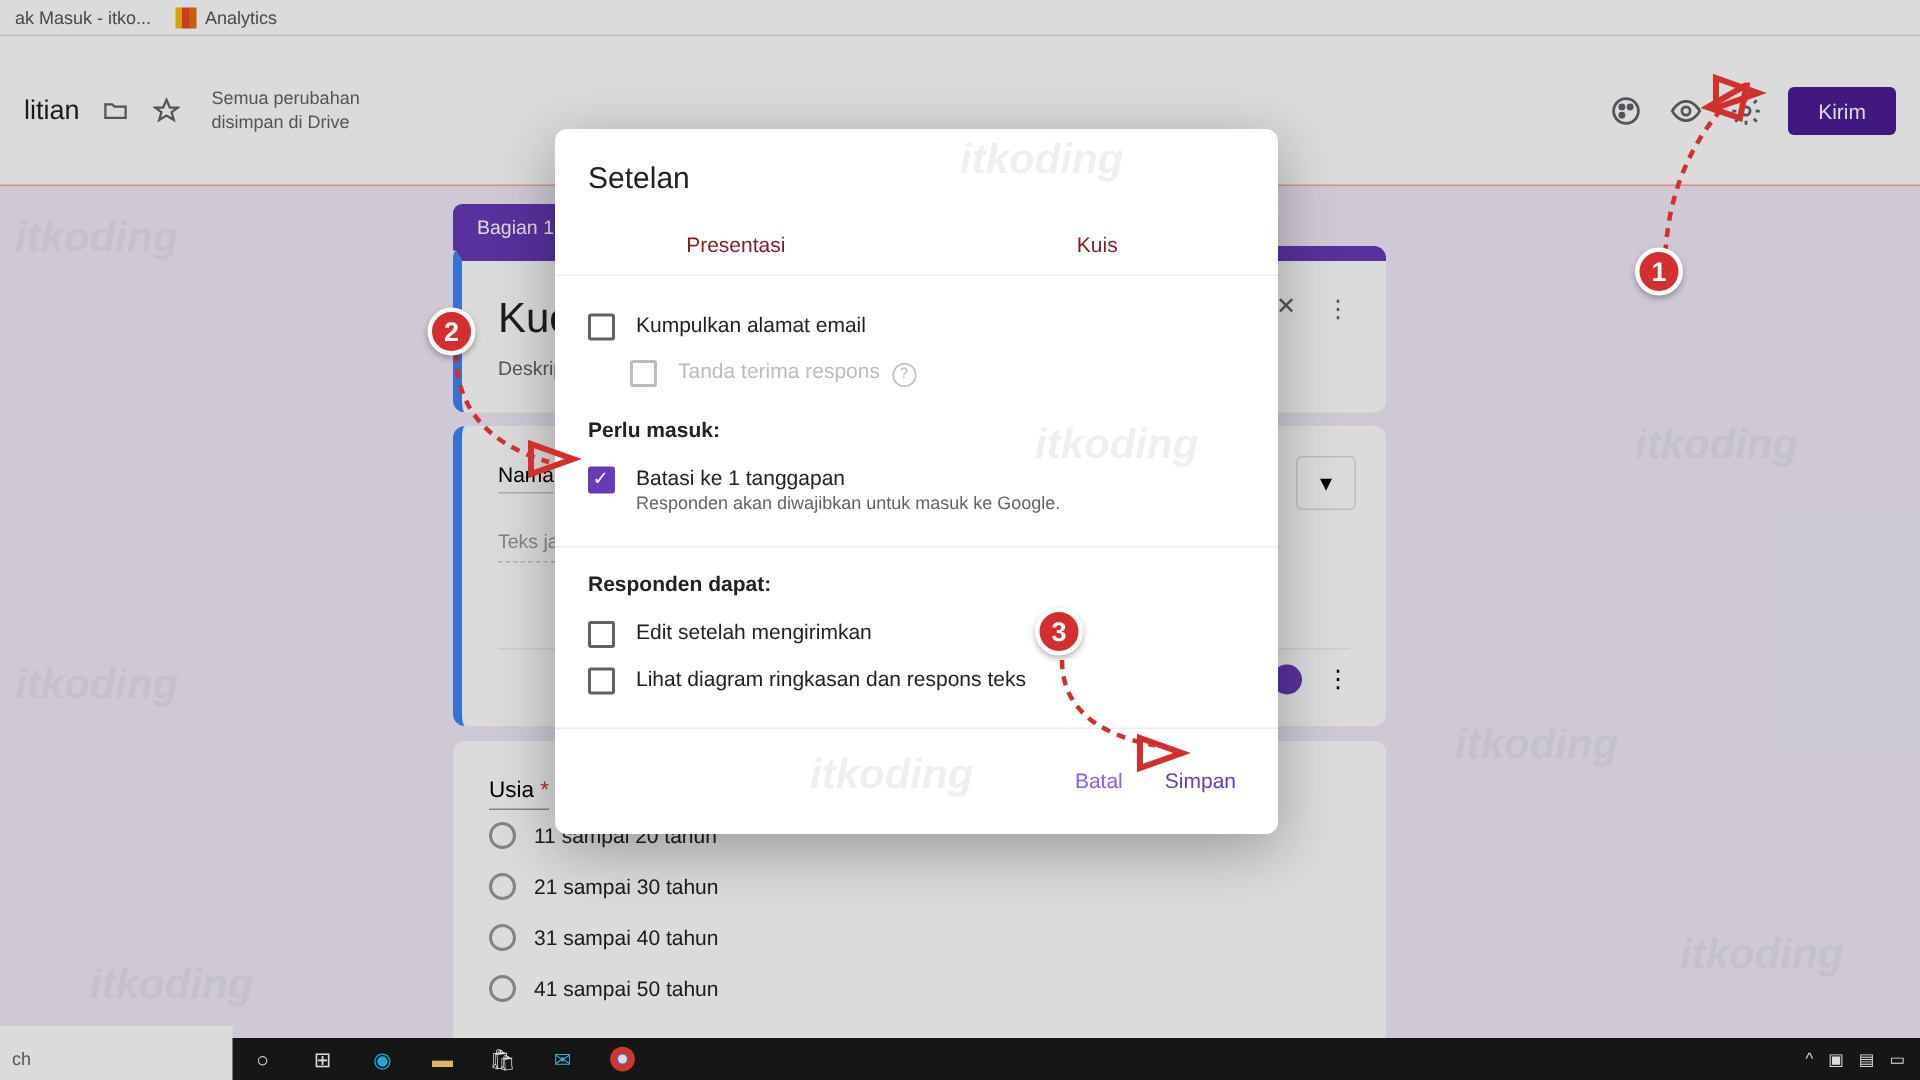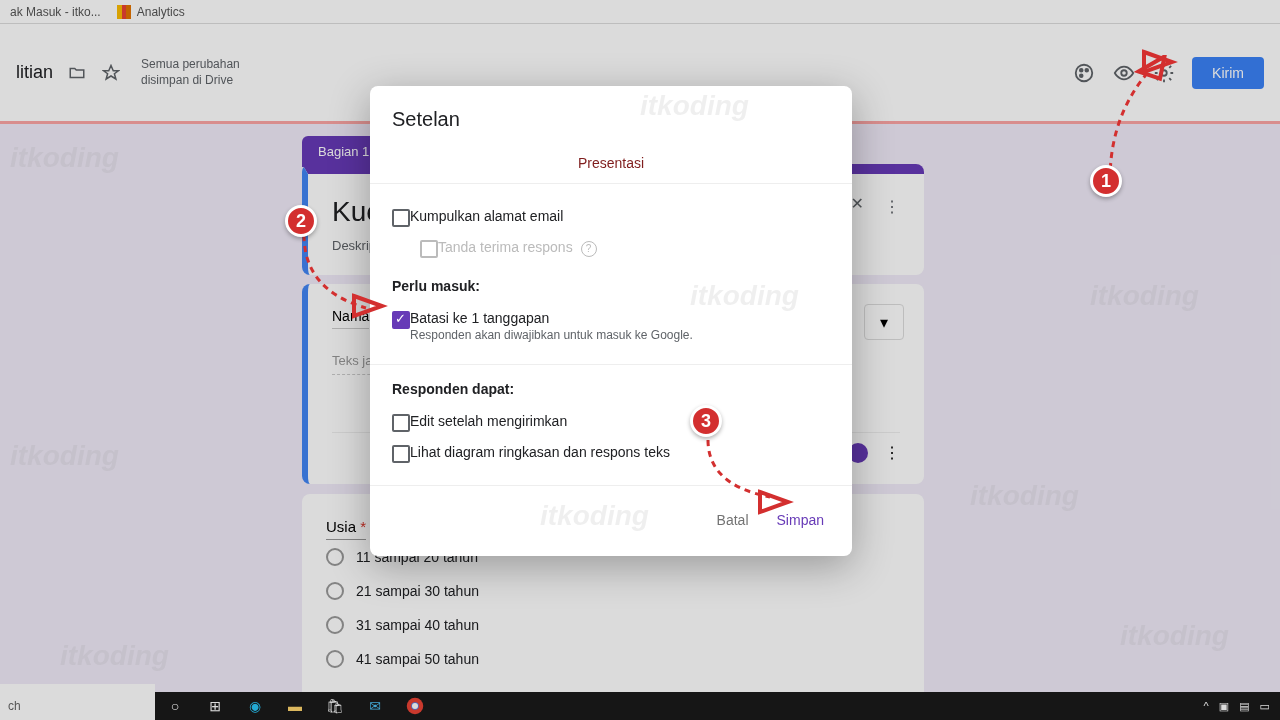--- a/index.html
+++ b/index.html
@@ -1,27 +1,27 @@
 <!DOCTYPE html>
 <html><head>
 <meta charset="utf-8">
 <style>
 * { margin:0; padding:0; box-sizing:border-box; font-family:Arial,sans-serif; }
 body { width:1280px; height:720px; overflow:hidden; background:#fff; position:relative; }
 .bookmarks { height:24px; display:flex; align-items:center; gap:16px; padding:0 10px; font-size:12px; color:#555; border-bottom:1px solid #ddd; }
 .bk-item { display:flex; align-items:center; gap:6px; }
 .analytics-icon { width:14px; height:14px; background:linear-gradient(90deg,#fbbc04 33%,#ea4335 33% 66%,#e37400 66%); }
 .dimmer { position:absolute; top:0; left:0; right:0; bottom:0; background:rgba(0,0,0,0.14); z-index:5; }
-.app-header { position:absolute; top:24px; left:0; right:0; height:100px; background:#fff; display:flex; align-items:center; padding:0 16px; border-bottom:3px solid #fca5a5; }
+.app-header { position:absolute; top:24px; left:0; right:0; height:100px; background:#fff; display:flex; align-items:center; padding:0 16px; border-bottom:1px solid #fca5a5; }
 .hdr-left { display:flex; align-items:center; gap:14px; font-size:18px; color:#202124; }
 .hdr-folder, .hdr-star { width:20px; height:20px; color:#5f6368; display:flex; align-items:center; justify-content:center; }
 .hdr-saved { font-size:12px; color:#5f6368; margin-left:20px; max-width:100px; line-height:1.3; }
 .hdr-right { margin-left:auto; display:flex; align-items:center; gap:16px; }
 .icon-btn { width:24px; height:24px; color:#5f6368; display:flex; align-items:center; justify-content:center; cursor:pointer; }
-.send-btn { background:#3b82f6; color:#fff; padding:8px 20px; border-radius:4px; font-size:14px; cursor:pointer; }
+.send-btn { background:#4c1d95; color:#fff; padding:8px 20px; border-radius:4px; font-size:14px; cursor:pointer; }
 .form-area { position:absolute; top:124px; left:0; right:0; bottom:28px; background:#f0ebf8; overflow:hidden; }
 .section-tab { position:absolute; left:302px; top:12px; background:#673ab7; color:#fff; padding:8px 16px; border-radius:6px 6px 0 0; font-size:13px; }
 .form-card { position:absolute; left:302px; top:40px; width:622px; background:#fff; border-radius:8px; border-top:10px solid #673ab7; border-left:6px solid #4285f4; padding:22px 24px; }
 .form-title { font-size:28px; color:#202124; margin-bottom:10px; }
 .form-desc { font-size:13px; color:#5f6368; }
 .q-card { position:absolute; left:302px; top:160px; width:622px; background:#fff; border-radius:8px; border-left:6px solid #4285f4; padding:20px 24px; height:200px; }
 .q-label { font-size:14px; border-bottom:1px solid #ccc; padding:4px 0; display:inline-block; margin-bottom:24px; }
 .q-dropdown { position:absolute; right:20px; top:20px; width:40px; height:36px; border:1px solid #ddd; border-radius:4px; display:flex; align-items:center; justify-content:center; }
 .q-short { font-size:13px; color:#999; border-bottom:1px dashed #ccc; width:280px; padding-bottom:6px; }
 .q-footer { position:absolute; bottom:12px; left:24px; right:24px; border-top:1px solid #eee; height:40px; display:flex; align-items:center; justify-content:flex-end; gap:14px; }
@@ -35,33 +35,33 @@
 .radio-circ { width:18px; height:18px; border:2px solid #999; border-radius:50%; }
 .card-menu { position:absolute; right:20px; top:20px; width:24px; height:24px; display:flex; align-items:center; justify-content:center; color:#5f6368; }
 .close-x { position:absolute; right:60px; top:20px; color:#5f6368; }
 
 .modal { position:absolute; left:370px; top:86px; width:482px; background:#fff; border-radius:8px; box-shadow:0 10px 40px rgba(0,0,0,0.3); z-index:20; padding:22px 0 0 0; }
 .modal-title { font-size:20px; color:#202124; padding:0 22px 4px; }
 .modal-tabs { display:flex; border-bottom:1px solid #eee; margin-top:8px; }
 .modal-tab { flex:1; text-align:center; padding:12px 0; font-size:14px; color:#7f1d1d; cursor:pointer; }
 .modal-tab.active { color:#673ab7; border-bottom:2px solid #673ab7; }
 .modal-body { padding:18px 22px; }
-.chk-row { display:flex; align-items:flex-start; padding:6px 0; }
+.chk-row { display:flex; align-items:flex-start; gap:14px; padding:6px 0; }
 .chk-box { width:18px; height:18px; border:2px solid #5f6368; border-radius:2px; flex-shrink:0; margin-top:1px; }
 .chk-box.checked { background:#673ab7; border-color:#673ab7; position:relative; }
 .chk-box.checked::after { content:'✓'; color:#fff; font-size:13px; position:absolute; left:1px; top:-2px; }
 .chk-box.disabled { border-color:#bbb; }
 .chk-text { font-size:14px; color:#202124; }
 .chk-text.disabled { color:#bbb; }
 .chk-sub { font-size:12px; color:#5f6368; margin-top:2px; }
 .help-circ { width:16px; height:16px; border:1px solid #bbb; border-radius:50%; font-size:10px; color:#bbb; display:inline-flex; align-items:center; justify-content:center; margin-left:8px; }
 .modal-sec { font-size:14px; font-weight:bold; color:#202124; margin:14px 0 10px; }
 .modal-divider { border-top:1px solid #eee; margin:16px -22px; }
 .modal-actions { display:flex; justify-content:flex-end; gap:16px; padding:0 22px 20px; }
-.txt-btn { color:#737373; font-size:14px; cursor:pointer; padding:8px 6px; }
+.txt-btn { color:#8b5cf6; font-size:14px; cursor:pointer; padding:8px 6px; }
 .txt-btn.primary { color:#673ab7; }
 
 .anno-circle { position:absolute; width:32px; height:32px; background:#d32f2f; border:3px solid #fff; border-radius:50%; color:#fff; font-weight:bold; font-size:18px; display:flex; align-items:center; justify-content:center; z-index:30; box-shadow:0 2px 4px rgba(0,0,0,0.3); }
 
 .taskbar { position:absolute; bottom:0; left:0; right:0; height:28px; background:#1a1a1a; display:flex; align-items:center; }
 .tb-search { width:155px; height:44px; background:#fff; display:flex; align-items:center; padding:0 8px; font-size:12px; color:#666; }
 .tb-icon { width:40px; height:28px; display:flex; align-items:center; justify-content:center; color:#fff; font-size:14px; }
 .tb-tray { margin-left:auto; display:flex; align-items:center; gap:10px; padding:0 10px; color:#fff; font-size:11px; }
 .watermark { position:absolute; font-size:28px; color:rgba(150,150,150,0.15); font-style:italic; font-weight:bold; transform:rotate(0deg); z-index:25; pointer-events:none; }
 svg.dashed-path { position:absolute; z-index:29; pointer-events:none; }
@@ -168,20 +168,21 @@
 <div class="watermark" style="left:10px; top:440px;">itkoding</div>
 <div class="watermark" style="left:540px; top:500px;">itkoding</div>
 <div class="watermark" style="left:970px; top:480px;">itkoding</div>
 <div class="watermark" style="left:1120px; top:620px;">itkoding</div>
 <div class="watermark" style="left:60px; top:640px;">itkoding</div>
 
 <div class="modal">
   <div class="modal-title">Setelan</div>
   <div class="modal-tabs">
     <div class="modal-tab">Presentasi</div>
+    <div class="modal-tab">Kuis</div>
   </div>
   <div class="modal-body">
     <div class="chk-row">
       <div class="chk-box"></div>
       <div class="chk-text">Kumpulkan alamat email</div>
     </div>
     <div class="chk-row" style="padding-left:28px;">
       <div class="chk-box disabled"></div>
       <div class="chk-text disabled"><span>Tanda terima respons</span><span class="help-circ">?</span></div>
     </div>

